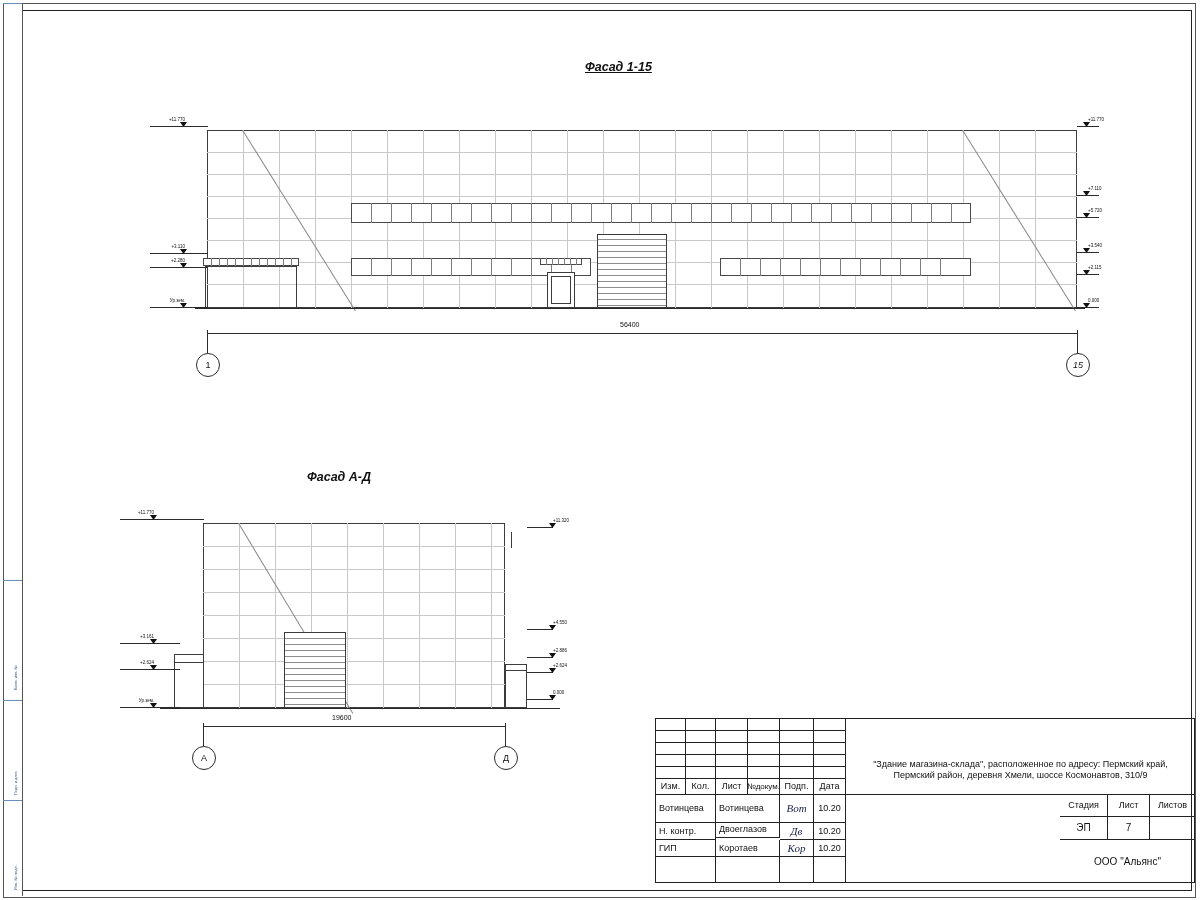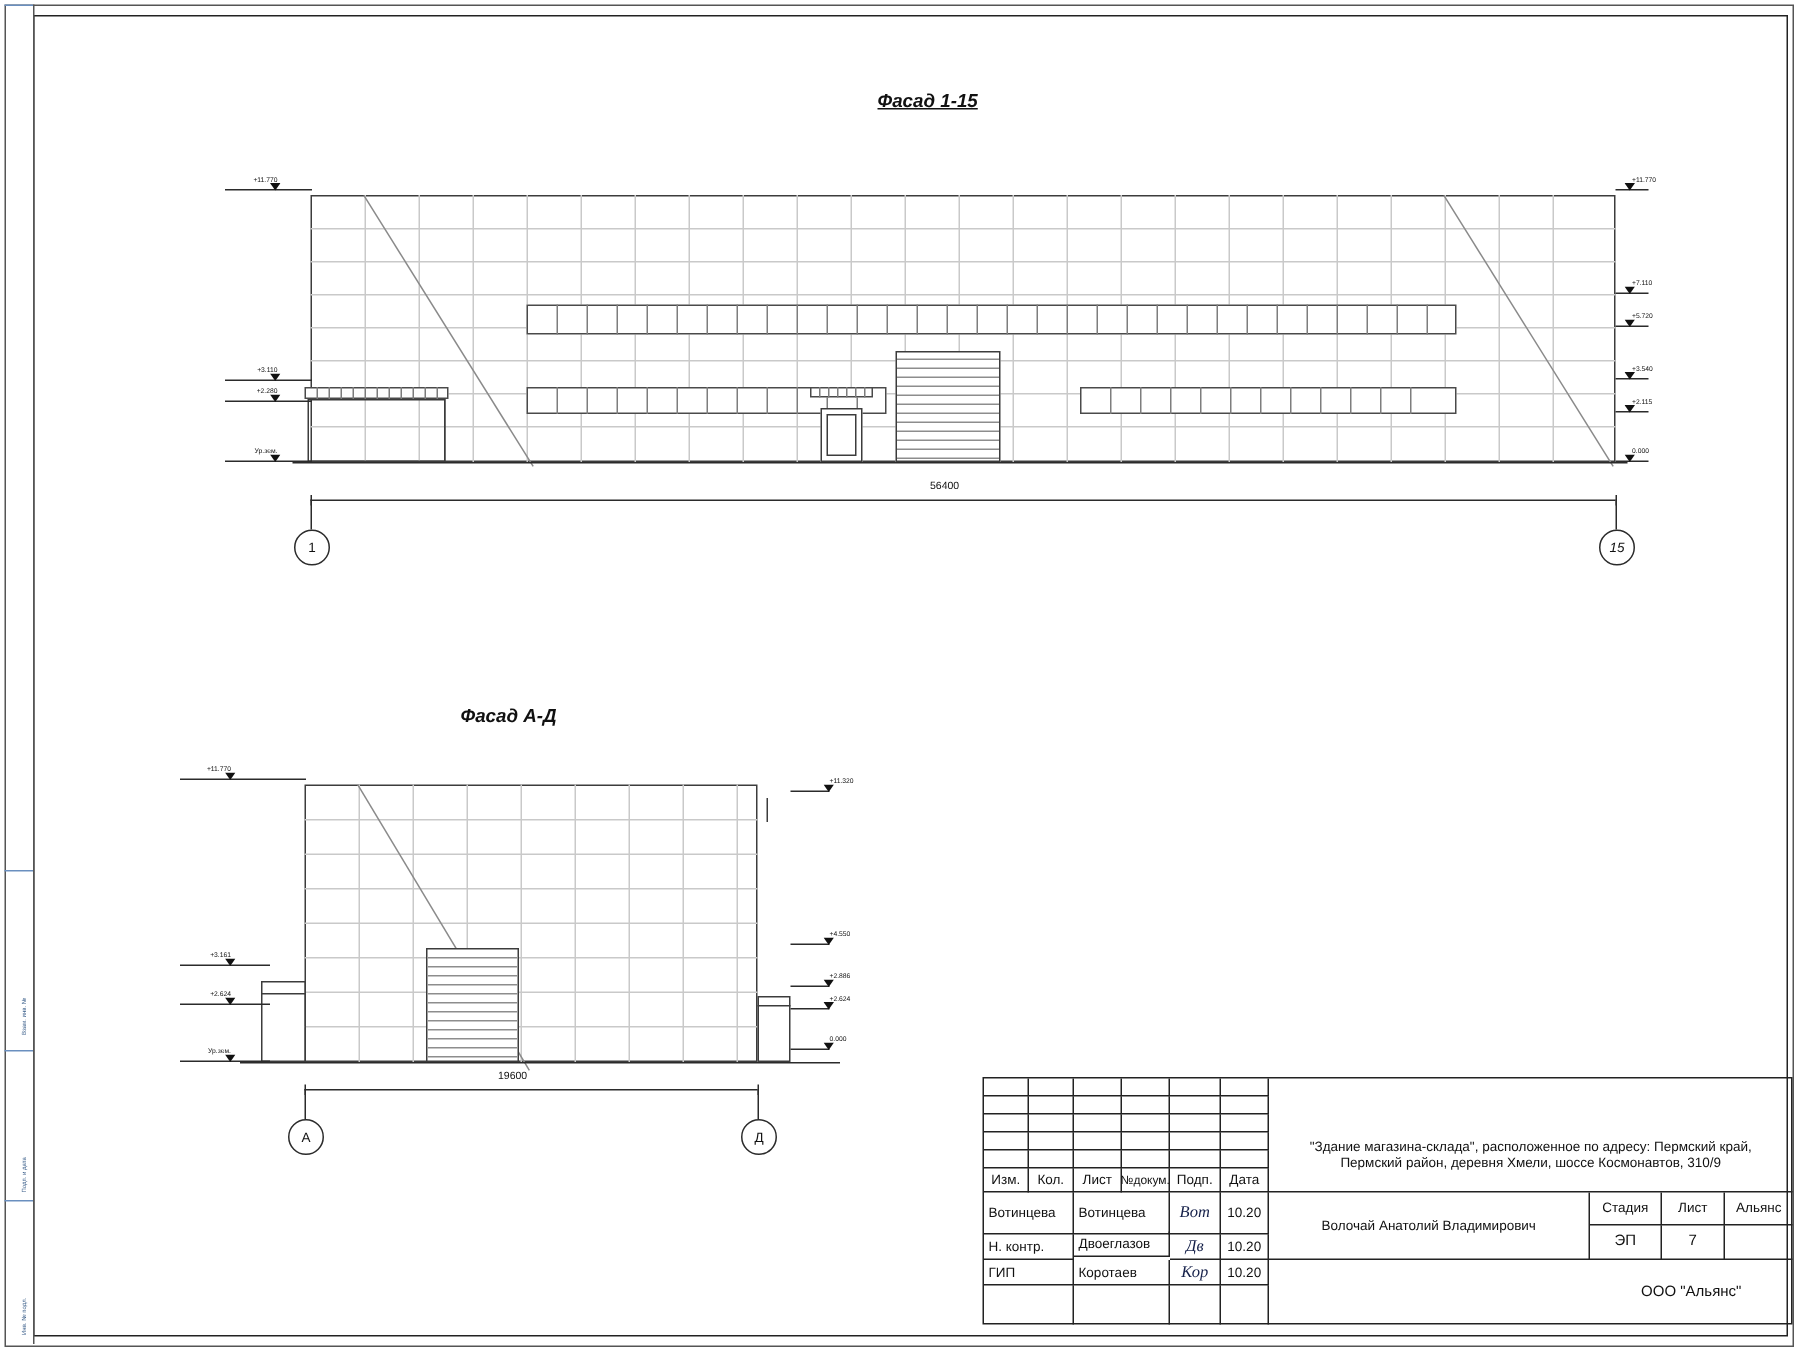--- a/index.html
+++ b/index.html
@@ -465,25 +465,24 @@
     <div class="sc" style="left:60px;top:138px;width:64px;height:26px;border-bottom:none;"></div>
     <div class="sc" style="left:124px;top:138px;width:34px;height:26px;border-bottom:none;"></div>
     <div class="sc" style="left:158px;top:138px;width:32px;height:26px;border-bottom:none;"></div>
 
 
     <div class="sc" style="left:190px;top:26px;width:349px;height:50px;border-right:none;flex-direction:column;font-size:9px;">
       <span>"Здание магазина-склада", расположенное по адресу: Пермский край,</span>
       <span>Пермский район, деревня Хмели, шоссе Космонавтов, 310/9</span>
     </div>
 
-    <div class="sc" style="left:190px;top:76px;width:214px;height:45px;font-size:9px;">Волочай Анатолий Владимирович</div>
 
     <div class="sc" style="left:404px;top:76px;width:48px;height:22px;font-size:9px;">Стадия</div>
     <div class="sc" style="left:452px;top:76px;width:42px;height:22px;font-size:9px;">Лист</div>
-    <div class="sc" style="left:494px;top:76px;width:45px;height:22px;border-right:none;font-size:9px;">Альянс</div>
+    <div class="sc" style="left:494px;top:76px;width:45px;height:22px;border-right:none;font-size:9px;">Листов</div>
 
     <div class="sc" style="left:404px;top:98px;width:48px;height:23px;font-size:10px;">ЭП</div>
     <div class="sc" style="left:452px;top:98px;width:42px;height:23px;font-size:10px;">7</div>
     <div class="sc" style="left:494px;top:98px;width:45px;height:23px;border-right:none;font-size:10px;"></div>
 
     <div class="sc" style="left:404px;top:121px;width:135px;height:43px;border-right:none;border-bottom:none;font-size:10px;">ООО "Альянс"</div>
   </div>
 
 </div>
 

